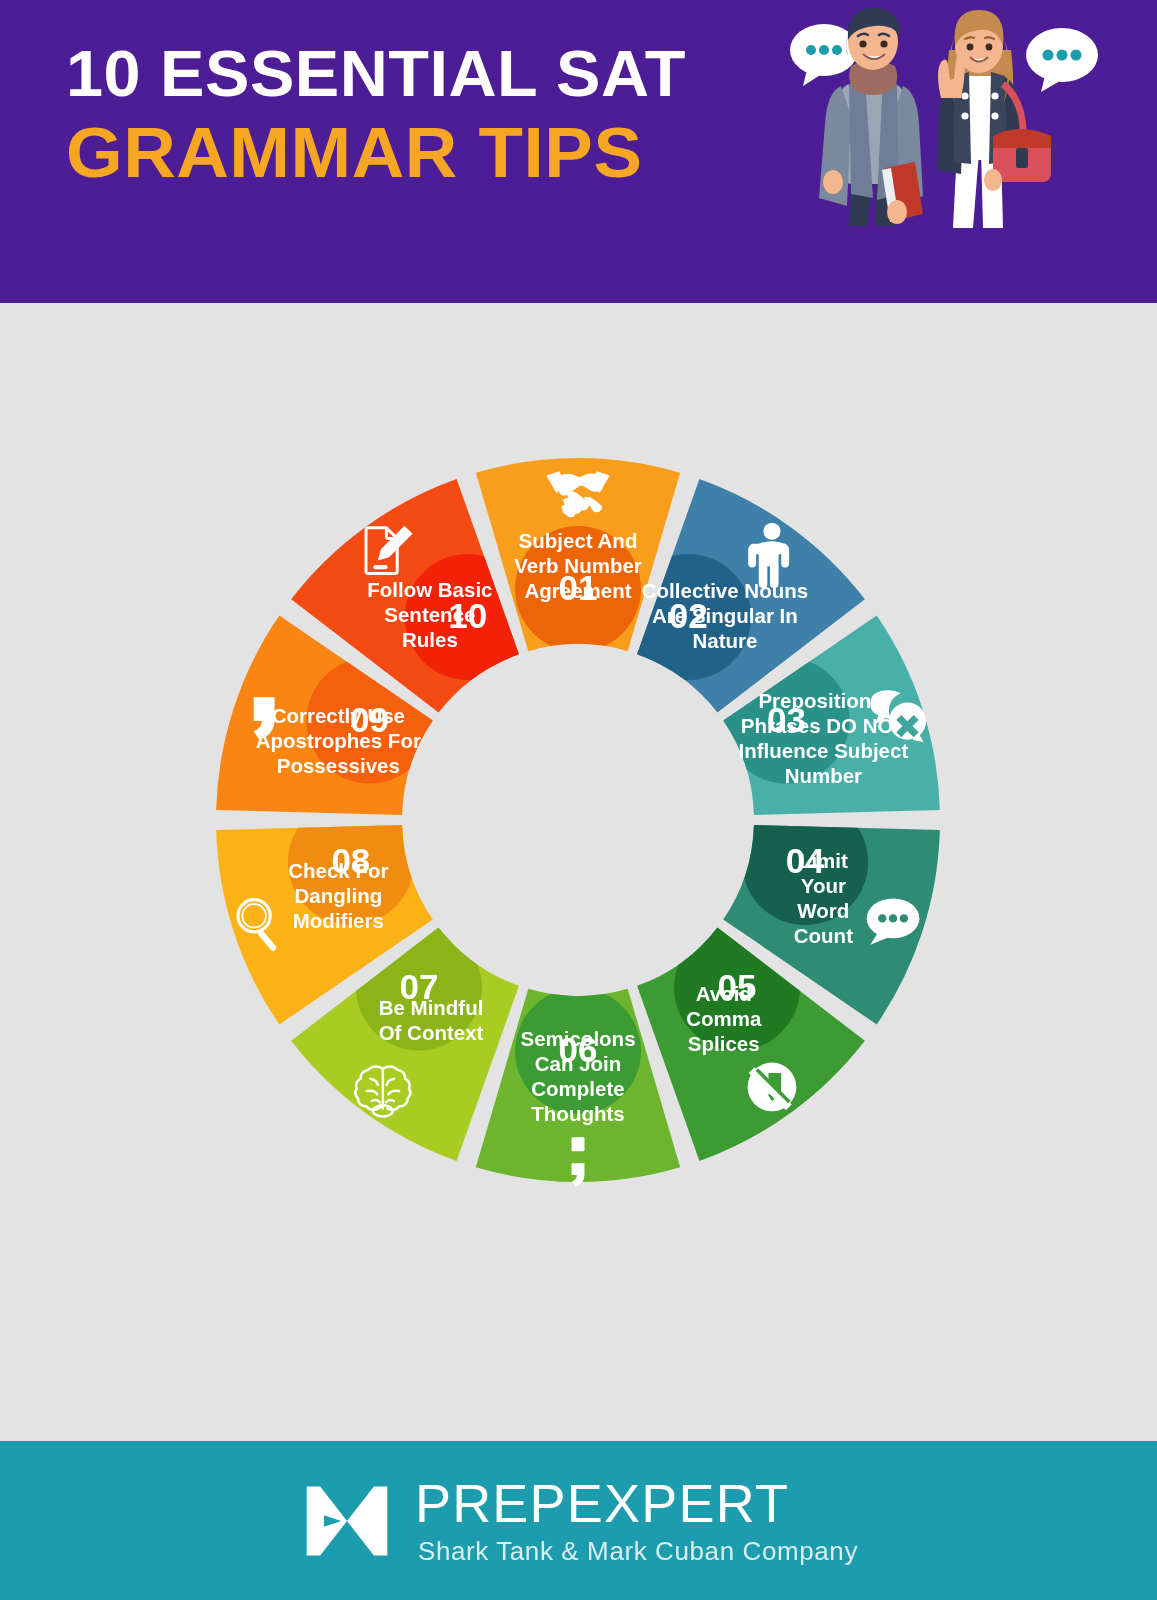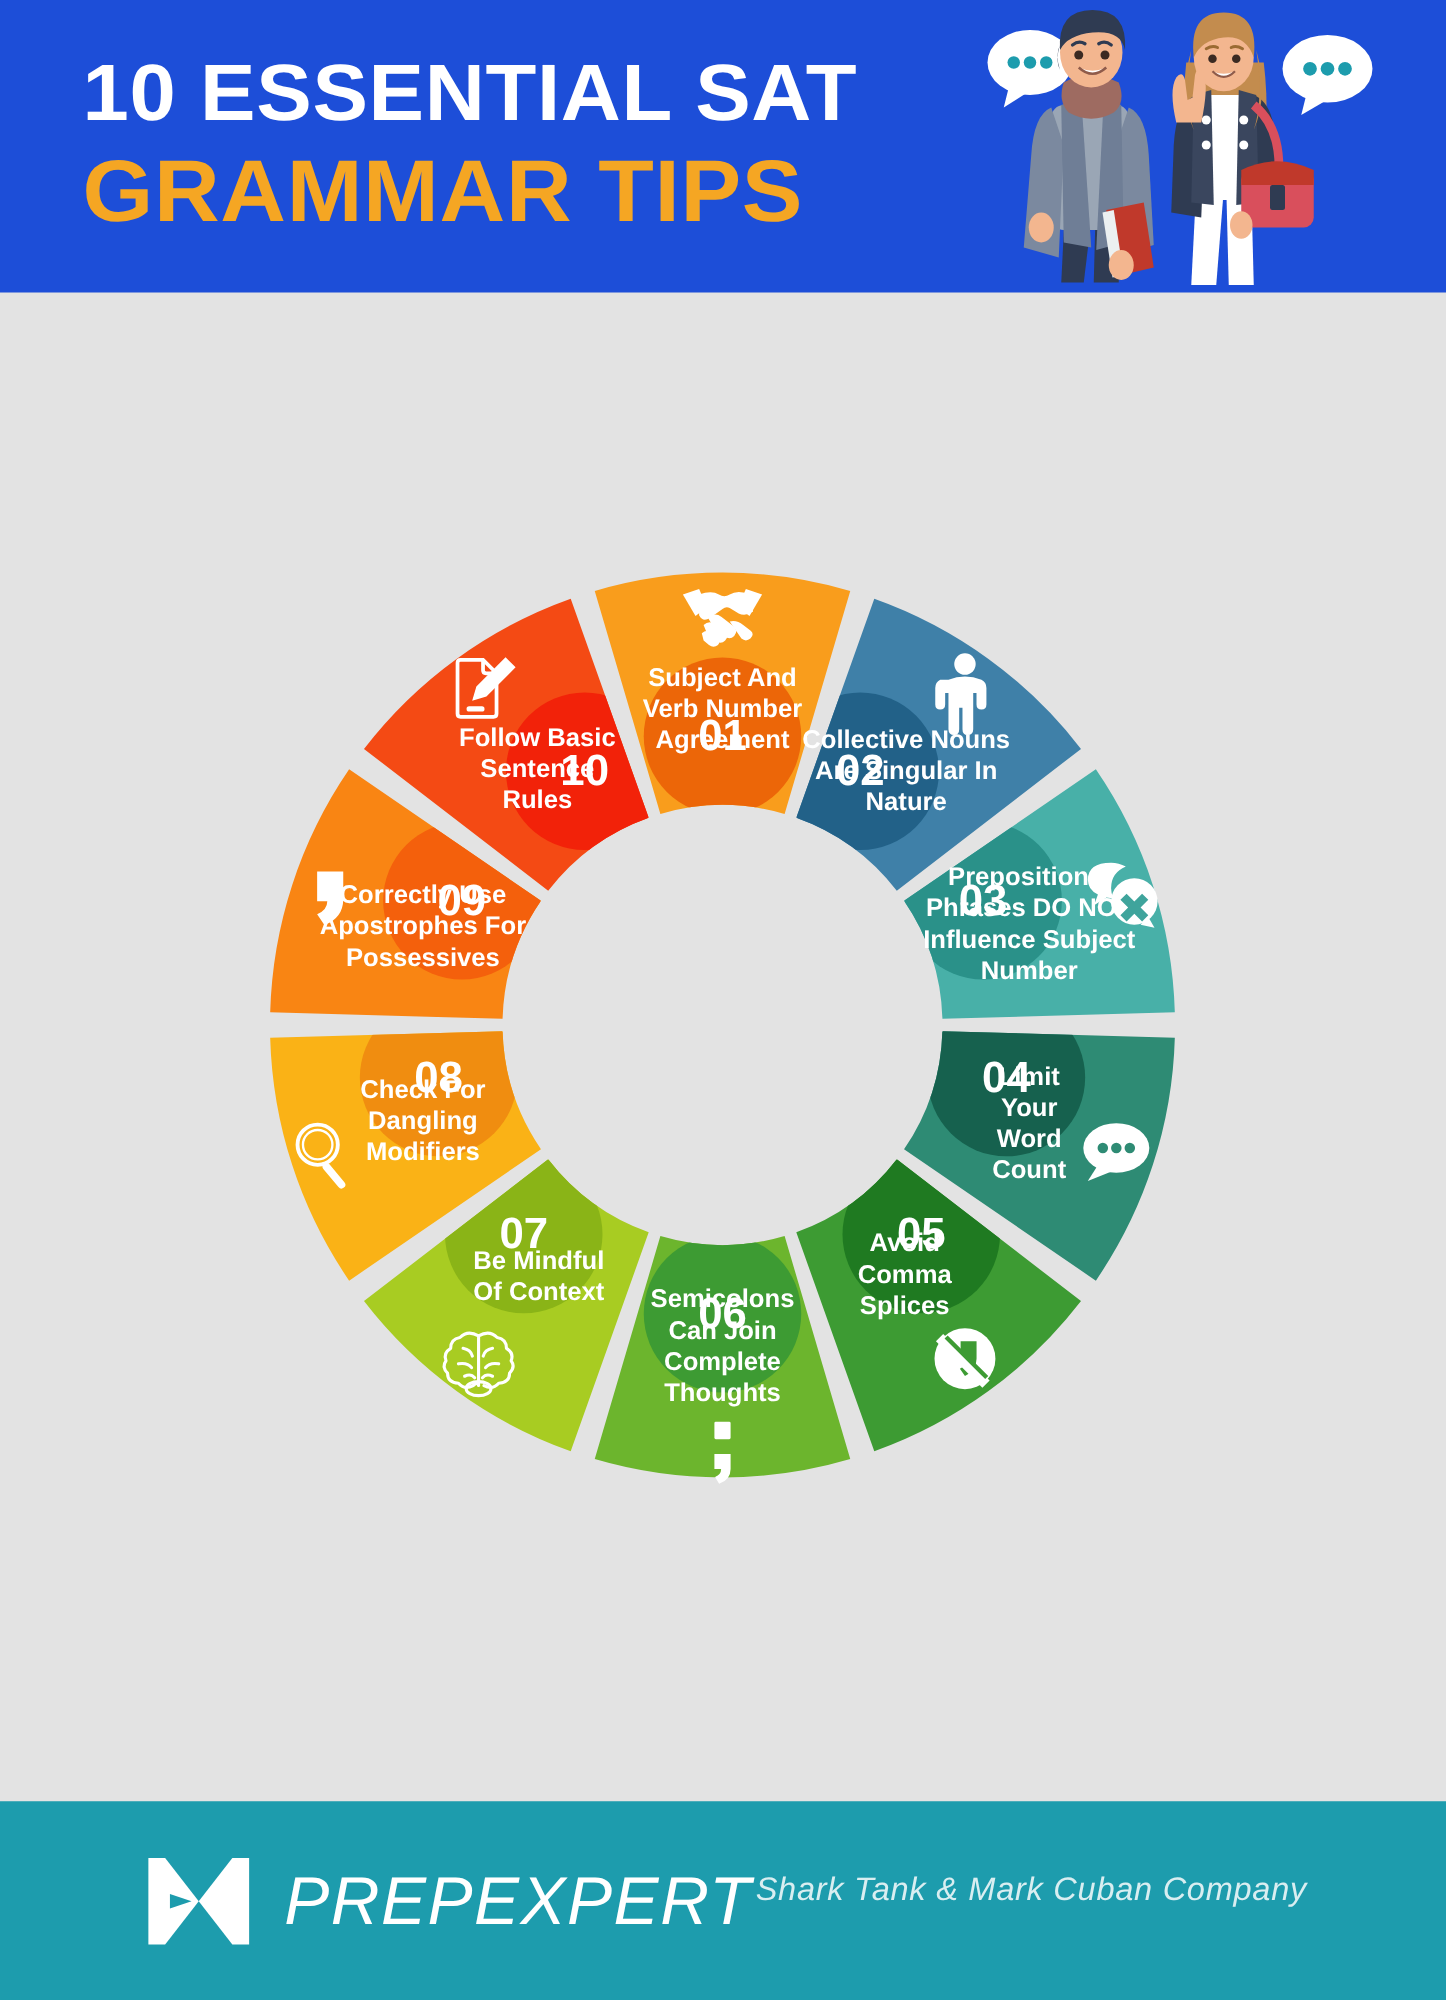--- a/index.html
+++ b/index.html
@@ -7,22 +7,22 @@
     width: 1157px; height: 1600px;
     background: #e3e3e3;
     font-family: "Liberation Sans", sans-serif;
     overflow: hidden;
   }
   .page { position: relative; width: 1157px; height: 1600px; background: #e3e3e3; }
 
   
   .header {
     position: absolute; left: 0; top: 0;
-    width: 1157px; height: 234px;
-    background: #1d4ed8;
+    width: 1157px; height: 303px;
+    background: #4c1d95;
     overflow: hidden;
   }
   .header-title { position: absolute; left: 66px; top: 36px; }
   .title-line1 {
     font-size: 64px; font-weight: 700; letter-spacing: 0.5px;
     color: #ffffff; line-height: 76px;
     font-family: "Liberation Sans", sans-serif;
     transform: scaleX(1.04); transform-origin: left center;
     white-space: nowrap;
   }
@@ -54,21 +54,21 @@
   .footer {
     position: absolute; left: 0; top: 1441px;
     width: 1157px; height: 159px;
     background: #1d9cad;
   }
   .footer-inner {
     position: absolute; left: 0; top: 0; width: 100%; height: 100%;
     display: flex; align-items: center; justify-content: center; gap: 20px;
   }
   .logo-mark { width: 96px; height: 96px; flex: 0 0 auto; }
-  .logo-text { display: flex; flex-direction: row; align-items: flex-start; font-style: italic; }
+  .logo-text { display: flex; flex-direction: column; align-items: flex-start; }
   .logo-name {
     font-family: "Liberation Sans", sans-serif;
     font-size: 54px; font-weight: 400; color: #ffffff;
     letter-spacing: 1.2px; line-height: 58px;
   }
   .logo-tag {
     font-family: "Liberation Sans", sans-serif;
     font-size: 26px; font-weight: 400; color: #d9eef1;
     letter-spacing: 0.6px; margin-top: 4px; margin-left: 3px;
   }

